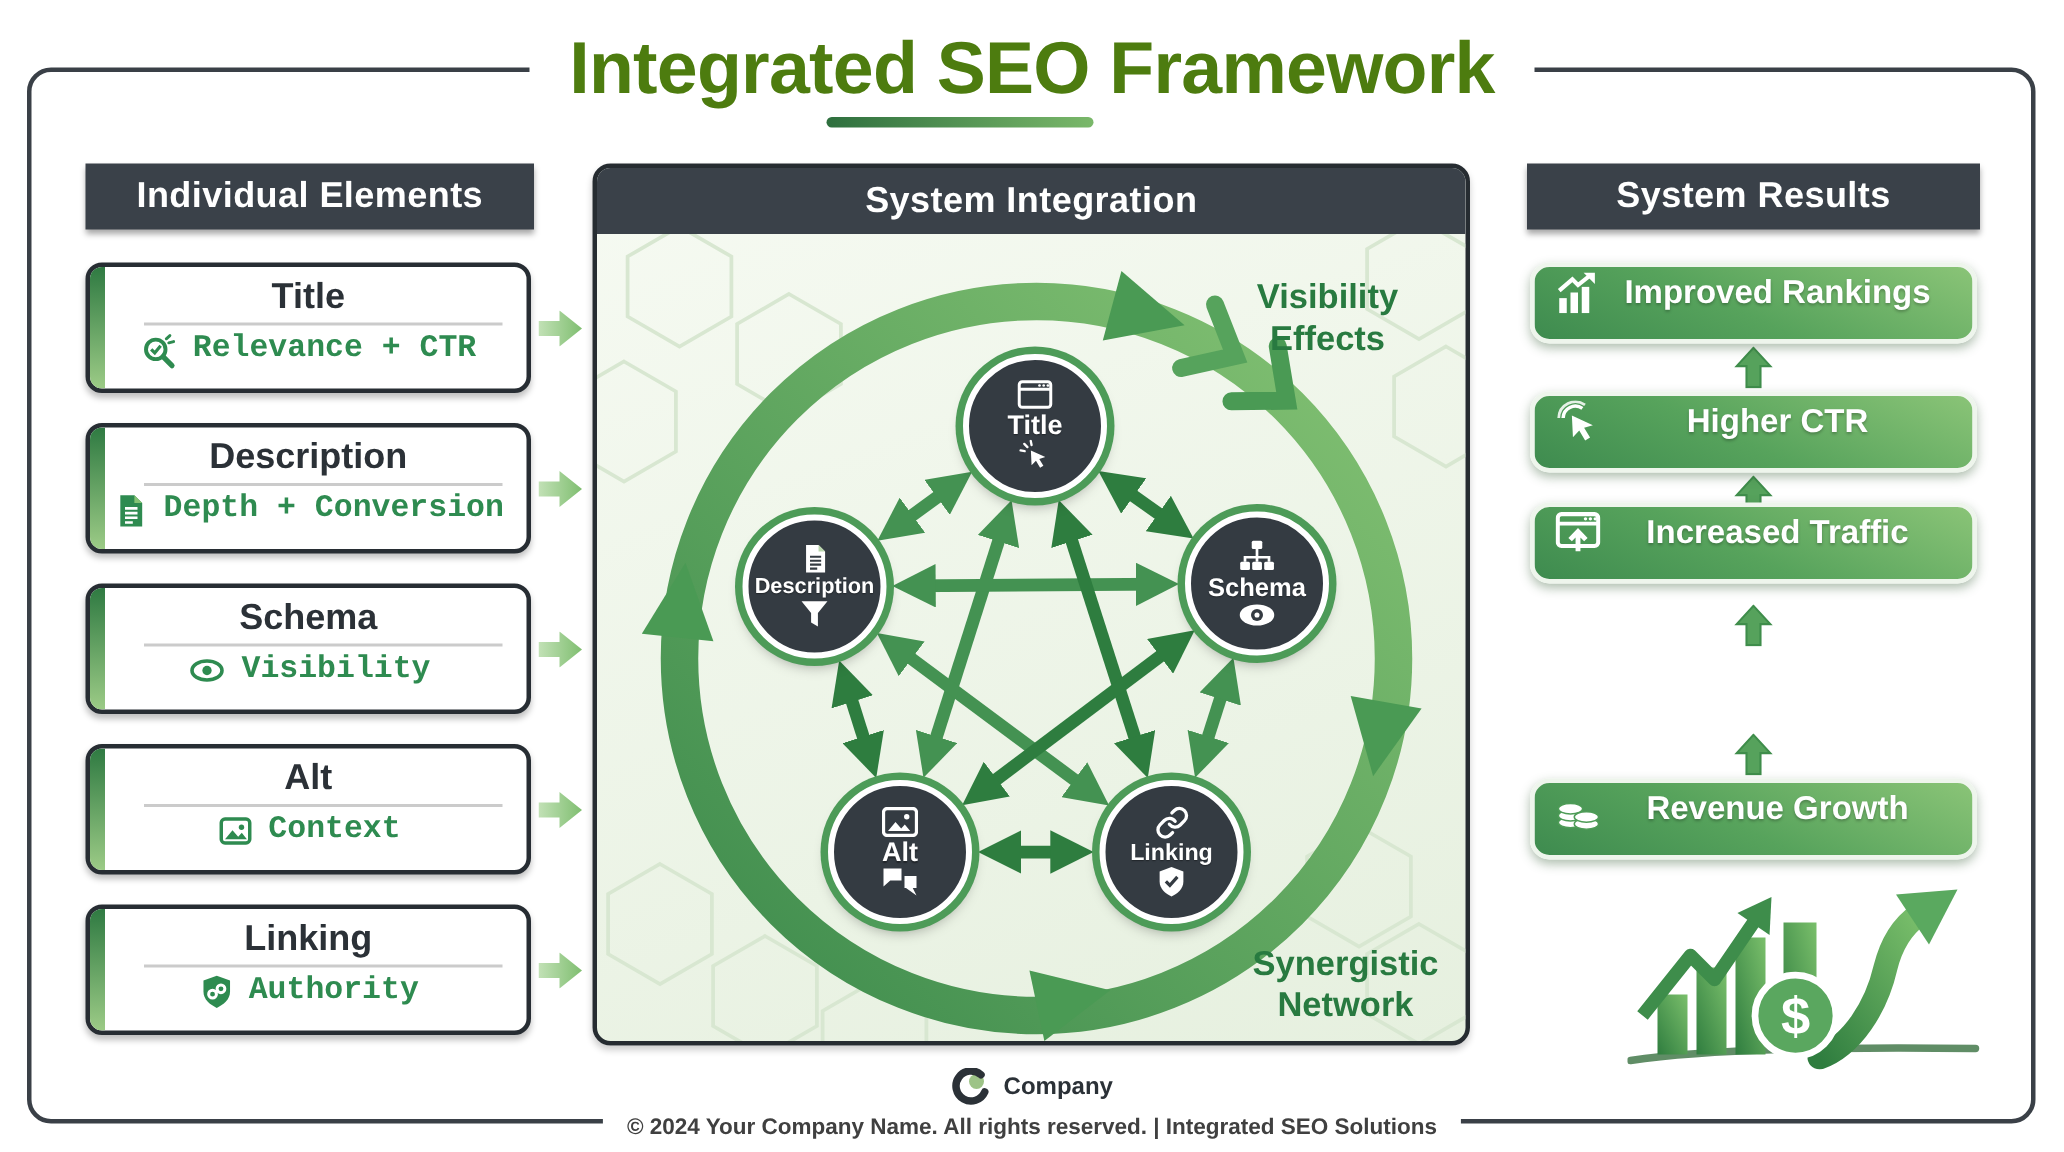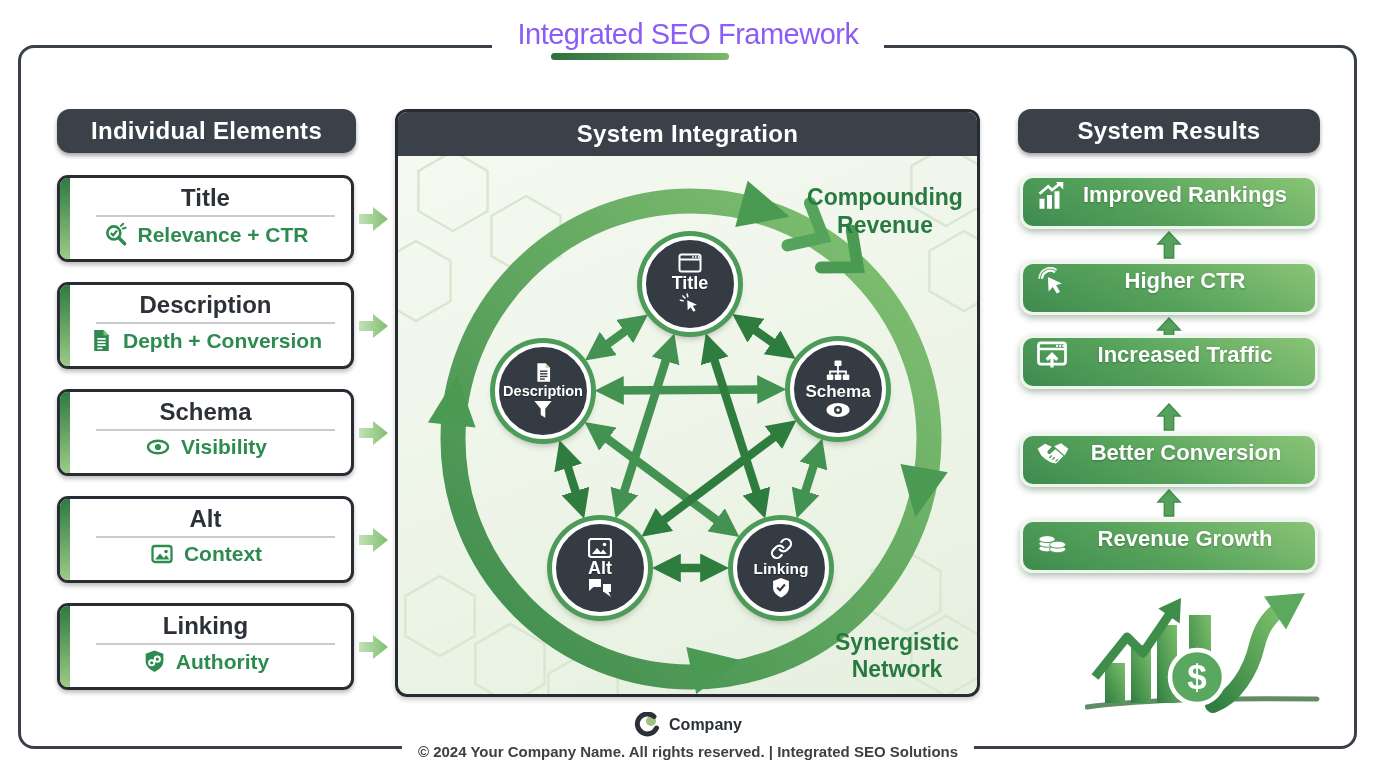--- a/index.html
+++ b/index.html
@@ -7,40 +7,40 @@
   body { font-family:"Liberation Sans", sans-serif; }
   .canvas { position:relative; width:1376px; height:768px; background:#ffffff; overflow:hidden; }
 
   
   .frame { position:absolute; left:18px; top:45px; width:1339px; height:704px;
            border:3px solid #3a4047; border-radius:16px; z-index:0; }
 
   
   .page-title-wrap { position:absolute; top:16px; left:0; right:0; text-align:center; z-index:3; }
   .page-title-inner { display:inline-block; background:#fff; padding:0 26px; }
-  .page-title-text { font-size:29px; font-weight:normal; color:#8b5cf6; letter-spacing:-0.5px; line-height:1.25; }
+  .page-title-text { font-size:49px; font-weight:bold; color:#4d7c0f; letter-spacing:-0.5px; line-height:1.25; }
   .title-underline { width:178px; height:7px; border-radius:4px; margin:1px auto 0;
                      background:linear-gradient(90deg,#2e6f3e,#7ab86a); transform:translateX(-48px); }
 
   
-  .col-header { position:absolute; height:44px; background:#3a4149; border-radius:13px;
+  .col-header { position:absolute; height:44px; background:#3a4149; border-radius:0;
                 display:flex; align-items:center; justify-content:center;
                 box-shadow:0 3px 4px rgba(0,0,0,0.35); z-index:2; }
   .col-header span { color:#fff; font-size:24px; font-weight:bold; letter-spacing:0.3px; }
 
   
   .el-card { position:absolute; left:57px; width:297px; height:87px; background:#fff;
              border:3px solid #272d33; border-radius:11px; box-shadow:0 3px 4px rgba(0,0,0,0.25);
              overflow:hidden; z-index:2; }
   .strip { position:absolute; left:0; top:0; bottom:0; width:10px;
            background:linear-gradient(180deg,#2f7a42,#9ccb86); }
   .card-title { margin-top:6px; text-align:center; font-size:24px; font-weight:bold; color:#2b3137; line-height:1.15; }
   .divider { height:2px; background:#cbcbcb; margin:3px 16px 4px 36px; }
-  .card-sub { display:flex; align-items:flex-end; justify-content:center; gap:9px;
-              font-size:21px; font-weight:bold; color:#2e8b50; }
+  .card-sub { display:flex; align-items:flex-start; justify-content:center; gap:9px;
+              font-size:21px; font-weight:bold; color:#2e8b50;font-family:Liberation Mono, monospace; }
   .flow-arrow { position:absolute; left:359px; z-index:2; }
 
   
   .panel { position:absolute; left:395px; top:109px; width:585px; height:588px;
            border:3px solid #262c31; border-radius:12px; overflow:hidden;
            background:linear-gradient(160deg,#f6faf2 0%, #e6f0df 100%);
            box-shadow:0 3px 5px rgba(0,0,0,0.2); z-index:1; }
   .panel-header { height:44px; background:#3a4149; display:flex; align-items:center; justify-content:center; }
   .panel-header span { color:#fff; font-size:24px; font-weight:bold; letter-spacing:0.3px; }
   .diagram-svg { position:absolute; left:0; top:44px; }
@@ -256,21 +256,21 @@
         <g stroke="#2e7d3f" stroke-width="8.5" marker-start="url(#na2)" marker-end="url(#na2)">
           <line x1="342.5" y1="163.8" x2="389.5" y2="197.2"></line>
           <line x1="310.9" y1="187" x2="364.1" y2="353"></line>
           <line x1="164.5" y1="294" x2="183.1" y2="353"></line>
           <line x1="390.4" y1="270.3" x2="251.5" y2="374.7"></line>
           <line x1="264" y1="412" x2="321" y2="412"></line>
         </g>
       </g>
     </svg>
 
-    <div class="annot annot-top">Compounding Revenue</div>
+    <div class="annot annot-top">Visibility Effects</div>
     <div class="annot annot-bottom">Synergistic Network</div>
 
     <div class="node" style="left:292px; top:172px;">
       <svg width="24" height="20" viewBox="0 0 24 20">
         <rect x="1.5" y="1.5" width="21" height="17" rx="2" fill="none" stroke="#ffffff" stroke-width="2"></rect>
         <line x1="1.5" y1="6.5" x2="22.5" y2="6.5" stroke="#ffffff" stroke-width="2"></line>
         <circle cx="15" cy="4" r="0.9" fill="#ffffff"></circle>
           <circle cx="17.8" cy="4" r="0.9" fill="#ffffff"></circle>
           <circle cx="20.6" cy="4" r="0.9" fill="#ffffff"></circle>
       </svg>
@@ -383,30 +383,20 @@
         <circle cx="18.6" cy="3.7" r="0.9" fill="#ffffff"></circle>
         <circle cx="21.2" cy="3.7" r="0.9" fill="#ffffff"></circle>
       <path d="M12 21 V11 M7.8 14.8 L12 10.5 L16.2 14.8" fill="none" stroke="#ffffff" stroke-width="2.6"></path>
     </svg>
     <div class="label">Increased Traffic</div>
   </div>
   <svg class="up-arrow" style="top:403px;" width="28" height="28" viewBox="0 0 30 30">
     <path d="M15 1 L27 14 H20 V29 H10 V14 H3 Z" fill="#56a25c" stroke="#3f8d4b" stroke-width="1.5"></path>
   </svg>
 
-  <div class="result-btn" style="top:433px;">
-    <svg width="32" height="26" viewBox="0 0 26 20">
-      <g fill="#ffffff">
-        <path d="M0.5 6.5 L6.5 2.5 L12 5 L8.8 8.2 a1.6 1.6 0 0 0 2.2 2.3 L15 7 l6.5 5.5 -6 6 -4.5-1 -4-2.5 -3.5-3 Z"></path>
-        <path d="M14 4.5 L19.5 2 L25.5 6.5 L22.5 12 L16.5 6.8 Z"></path>
-      </g>
-      <path d="M12.5 15.5 l2-2 M15 17 l2-2 M10 14 l2-2" stroke="#4e9c57" stroke-width="1.1"></path>
-    </svg>
-    <div class="label">Better Conversion</div>
-  </div>
   <svg class="up-arrow" style="top:489px;" width="28" height="28" viewBox="0 0 30 30">
     <path d="M15 1 L27 14 H20 V29 H10 V14 H3 Z" fill="#56a25c" stroke="#3f8d4b" stroke-width="1.5"></path>
   </svg>
 
   <div class="result-btn" style="top:519px;">
     <svg width="30" height="28" viewBox="0 0 24 22">
       <g fill="#ffffff" stroke="#4e9c57" stroke-width="0.8">
         <ellipse cx="8" cy="18.5" rx="6.5" ry="2.8"></ellipse>
           <ellipse cx="8" cy="14.8" rx="6.5" ry="2.8"></ellipse>
           <ellipse cx="8" cy="11.1" rx="6.5" ry="2.8"></ellipse>

